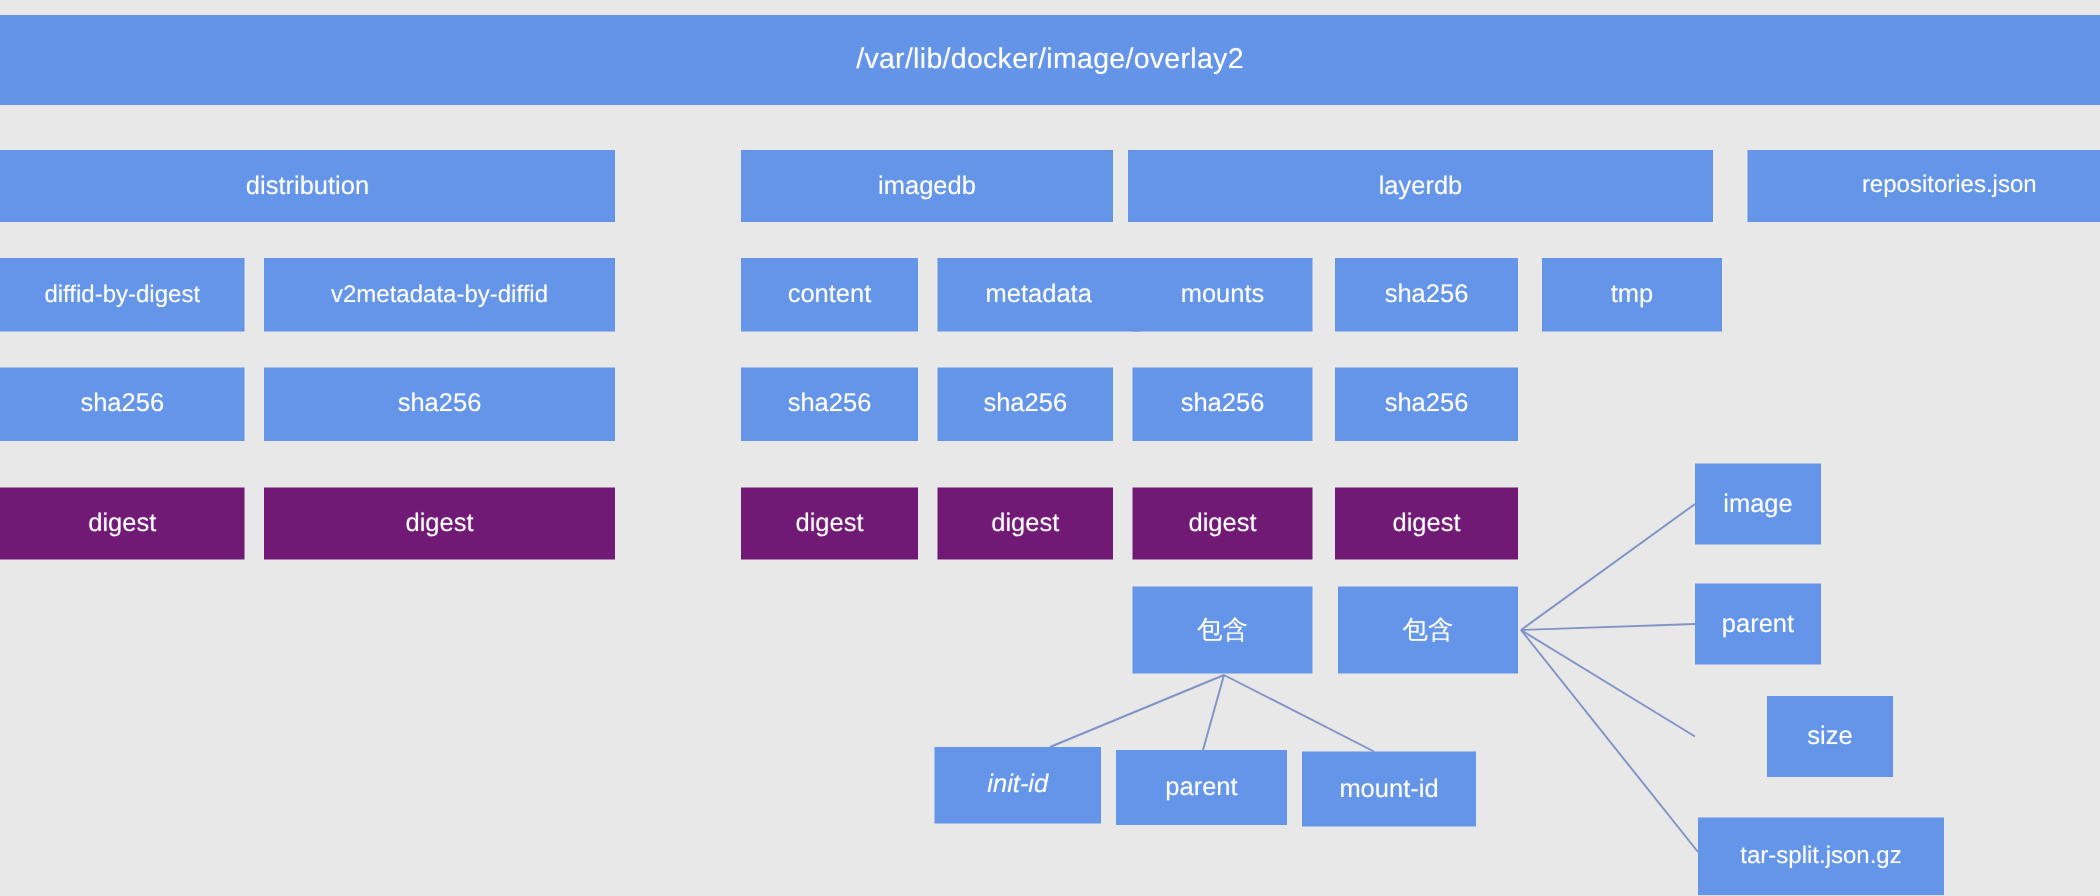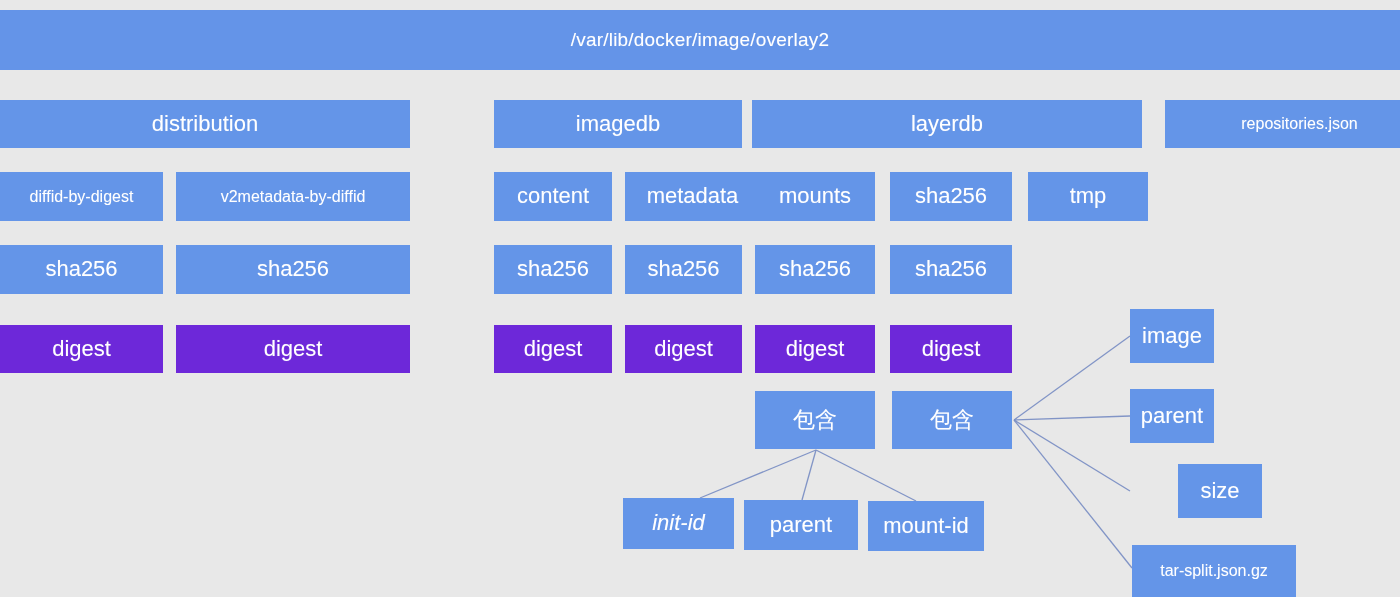--- a/index.html
+++ b/index.html
@@ -32,29 +32,29 @@
     letter-spacing: 0.2px;
     text-shadow: 0 0 1px rgba(255,255,255,0.35);
   }
   .node {
     position: absolute;
     box-sizing: border-box;
     display: flex;
     align-items: center;
     justify-content: center;
     color: #ffffff;
-    font-size: 22px;
+    font-size: 17px;
     text-align: center;
     line-height: 1.1;
     text-shadow: 0 0 1px rgba(255,255,255,0.3);
     padding: 0 4px;
     overflow: hidden;
   }
   .node.blue   { background: #6495e8; }
-  .node.orange { background: #6d28d9; }
+  .node.orange { background: #701a75; }
   .node.small  { font-size: 16px; }
   #edges {
     position: absolute;
     left: 0;
     top: 0;
     width: 1400px;
     height: 597px;
     pointer-events: none;
   }
   .edge {

